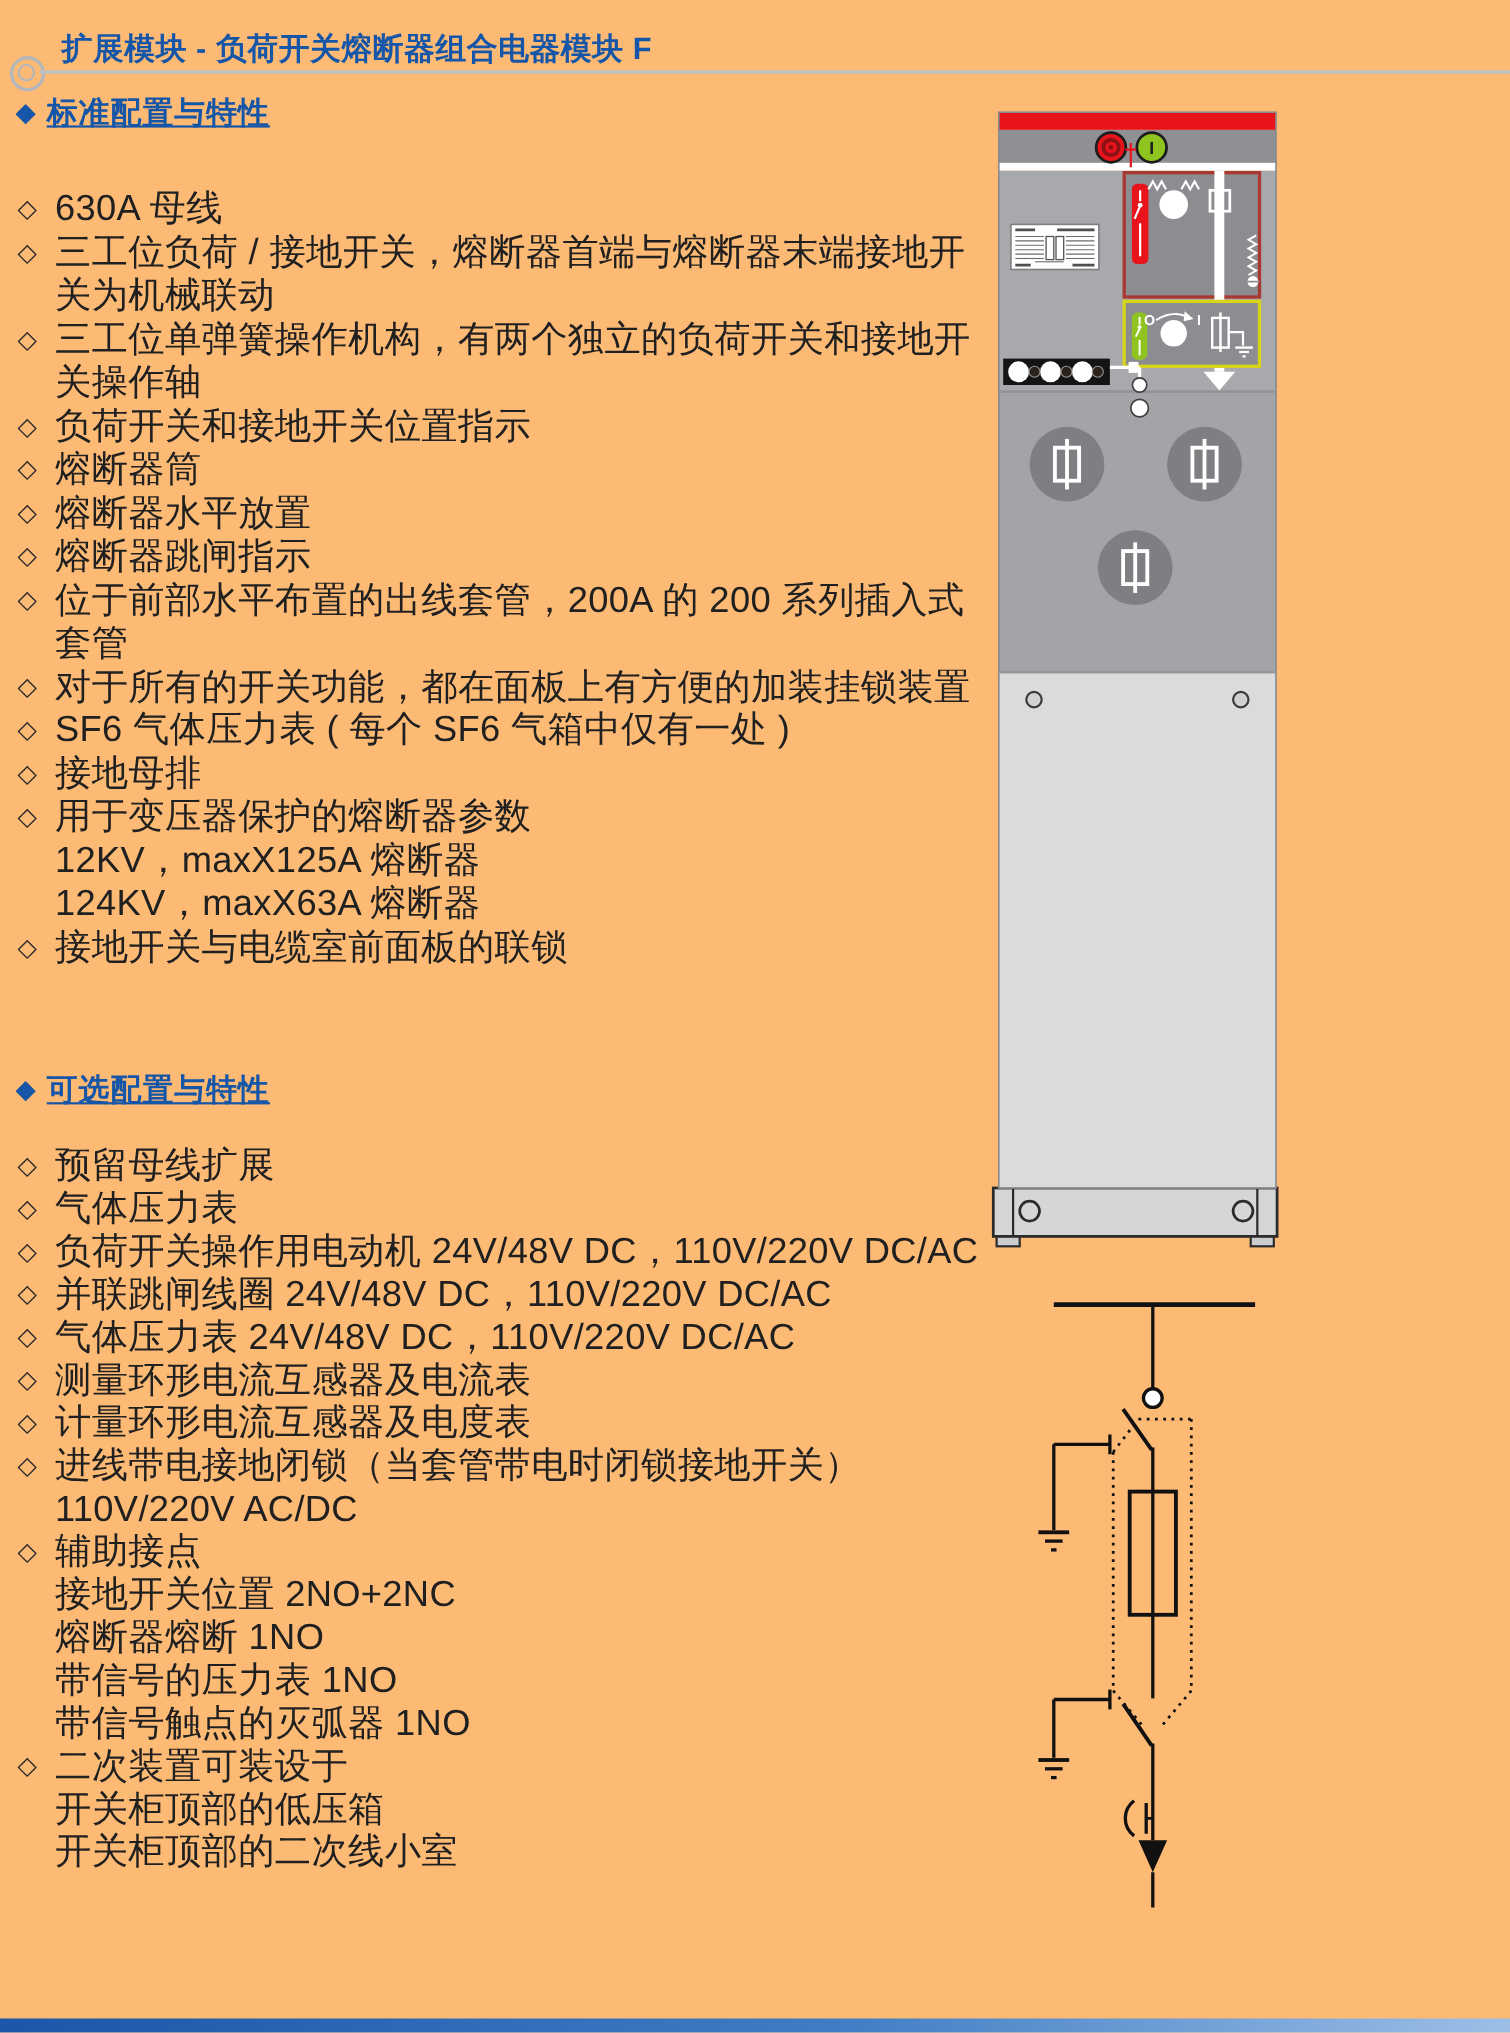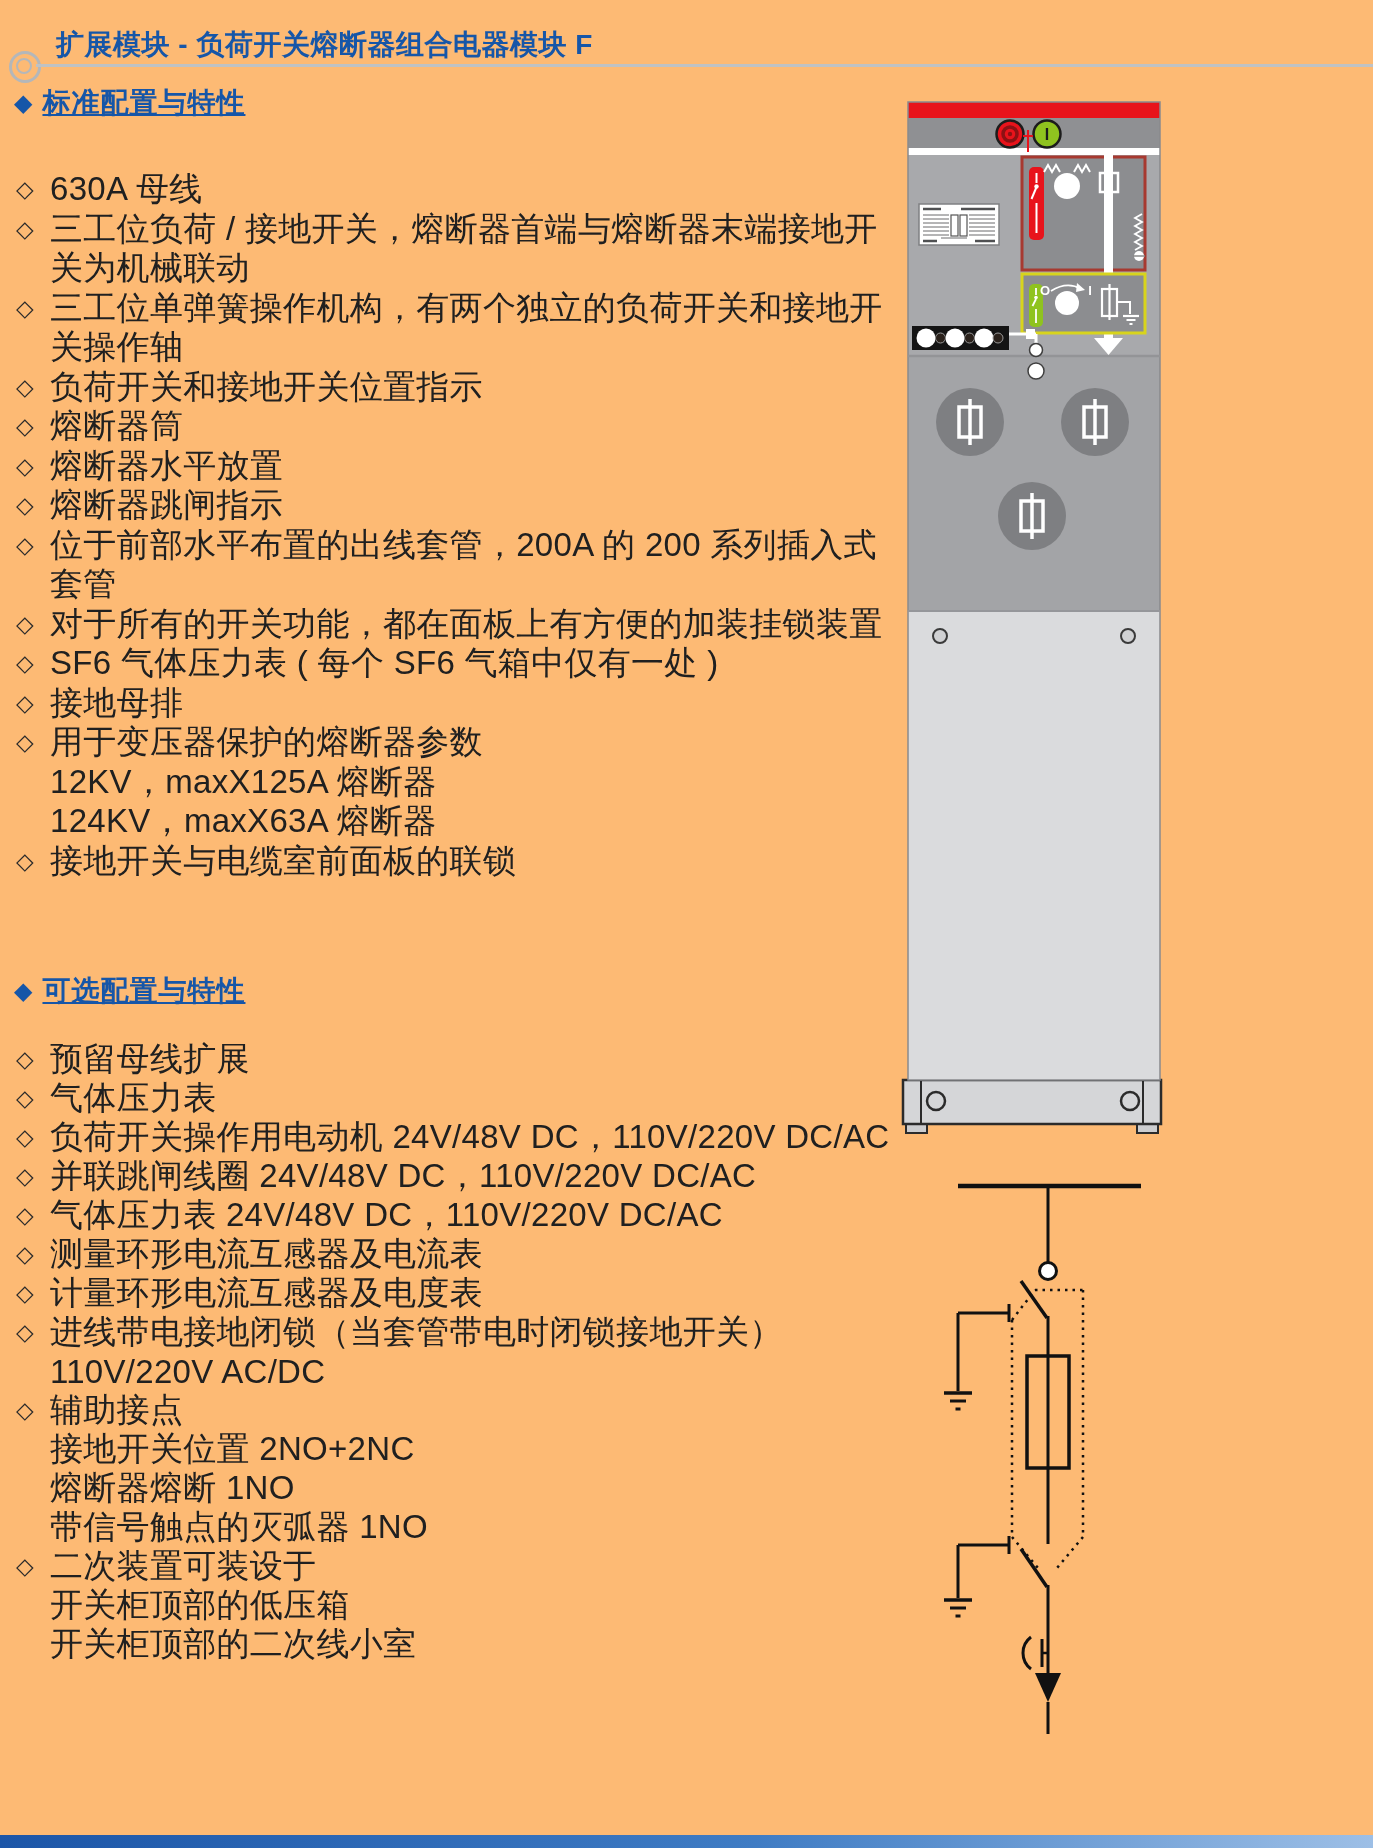--- a/index.html
+++ b/index.html
@@ -170,20 +170,24 @@
       <div class="row">
       <span class="dia"></span>
       <span class="txt">接地开关位置 2NO+2NC</span>
     </div>
       <div class="row">
       <span class="dia"></span>
       <span class="txt">熔断器熔断 1NO</span>
     </div>
       <div class="row">
       <span class="dia"></span>
+      <span class="txt">带信号的压力表 1NO</span>
+    </div>
+      <div class="row">
+      <span class="dia"></span>
       <span class="txt">带信号触点的灭弧器 1NO</span>
     </div>
       <div class="row">
       <span class="dia">◇</span>
       <span class="txt">二次装置可装设于</span>
     </div>
       <div class="row">
       <span class="dia"></span>
       <span class="txt">开关柜顶部的低压箱</span>
     </div>

